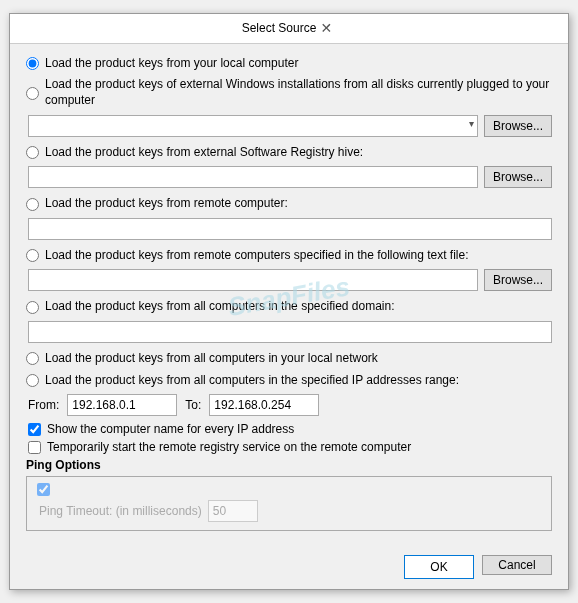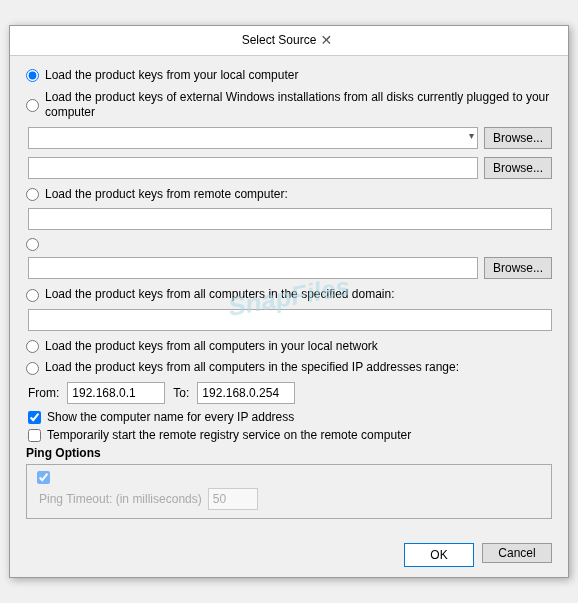--- a/index.html
+++ b/index.html
@@ -126,21 +126,21 @@
       margin-bottom: 6px;
       margin-left: 2px;
       gap: 8px;
     }
     .ip-label {
       font-size: 12px;
       color: #000;
       white-space: nowrap;
     }
     .ip-input {
-      width: 98px;
+      width: 110px;
       height: 22px;
       border: 1px solid #aaa;
       background: #fff;
       font-size: 12px;
       padding: 0 4px;
     }
     .checkbox-row {
       display: flex;
       align-items: center;
       margin-bottom: 4px;
@@ -248,35 +248,40 @@
         <label for="opt2">Load the product keys of external Windows installations from all disks currently plugged to your computer</label>
       </div>
 
       <div class="input-row">
         <div class="select-wrapper">
           <select></select>
         </div>
         <button class="browse-btn">Browse...</button>
       </div>
 
+      <div class="radio-row">
+        <input type="radio" name="source" id="opt4" style="">
+        <label for="opt4">Load the product keys from external Software Registry hive:</label>
+      </div>
       <div class="input-row">
         <input type="text" style="">
         <button class="browse-btn">Browse...</button>
       </div>
 
       <div class="radio-row">
         <input type="radio" name="source" id="opt5" style="">
         <label for="opt5">Load the product keys from remote computer:</label>
       </div>
       <div class="input-row">
         <input type="text" class="small-input" style="">
       </div>
 
       <div class="radio-row">
         <input type="radio" name="source" id="opt6" style="">
+        <label for="opt6">Load the product keys from remote computers specified in the following text file:</label>
       </div>
       <div class="input-row">
         <input type="text" style="">
         <button class="browse-btn">Browse...</button>
       </div>
 
       <div class="radio-row">
         <input type="radio" name="source" id="opt7" style="">
         <label for="opt7">Load the product keys from all computers in the specified domain:</label>
       </div>

